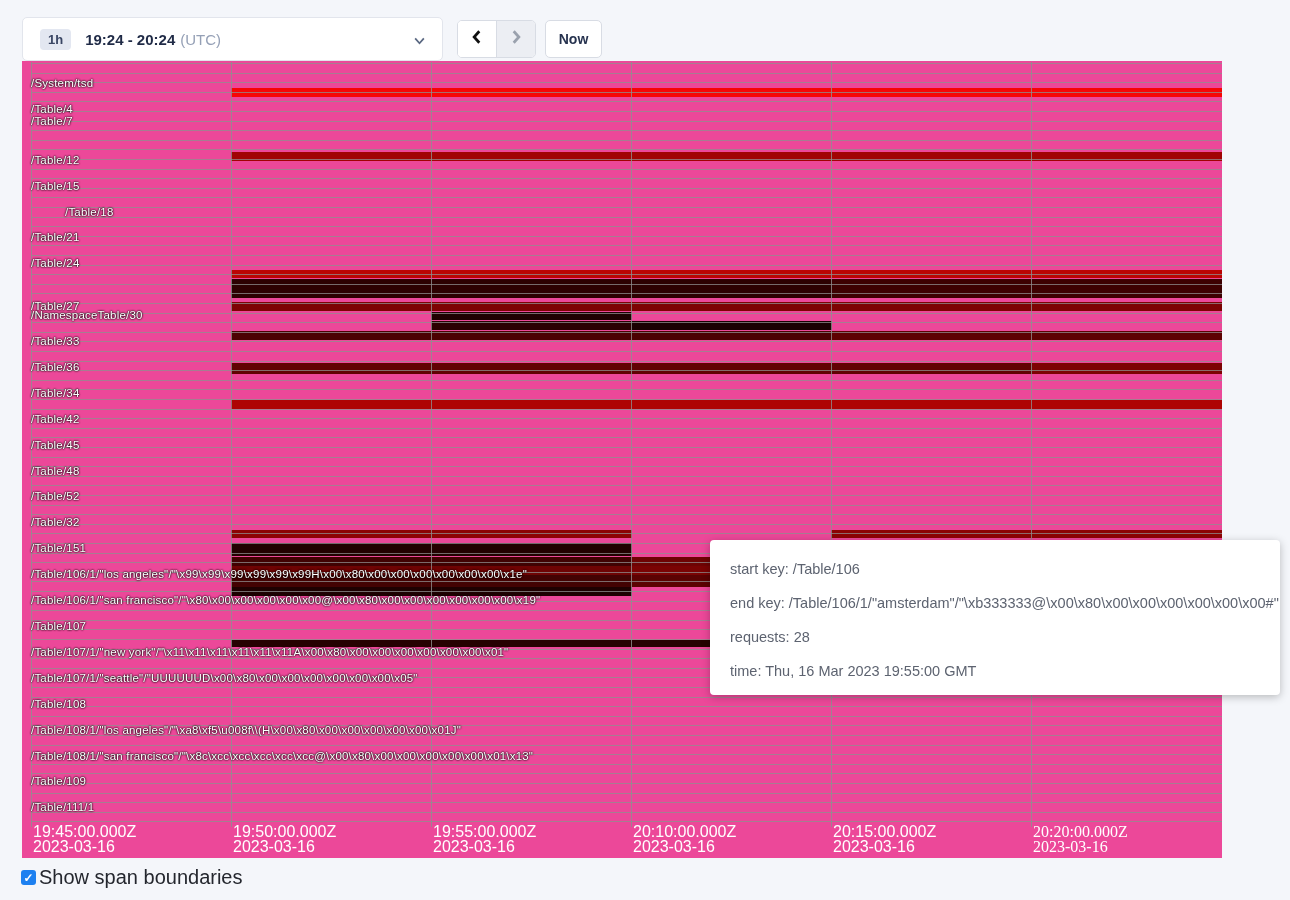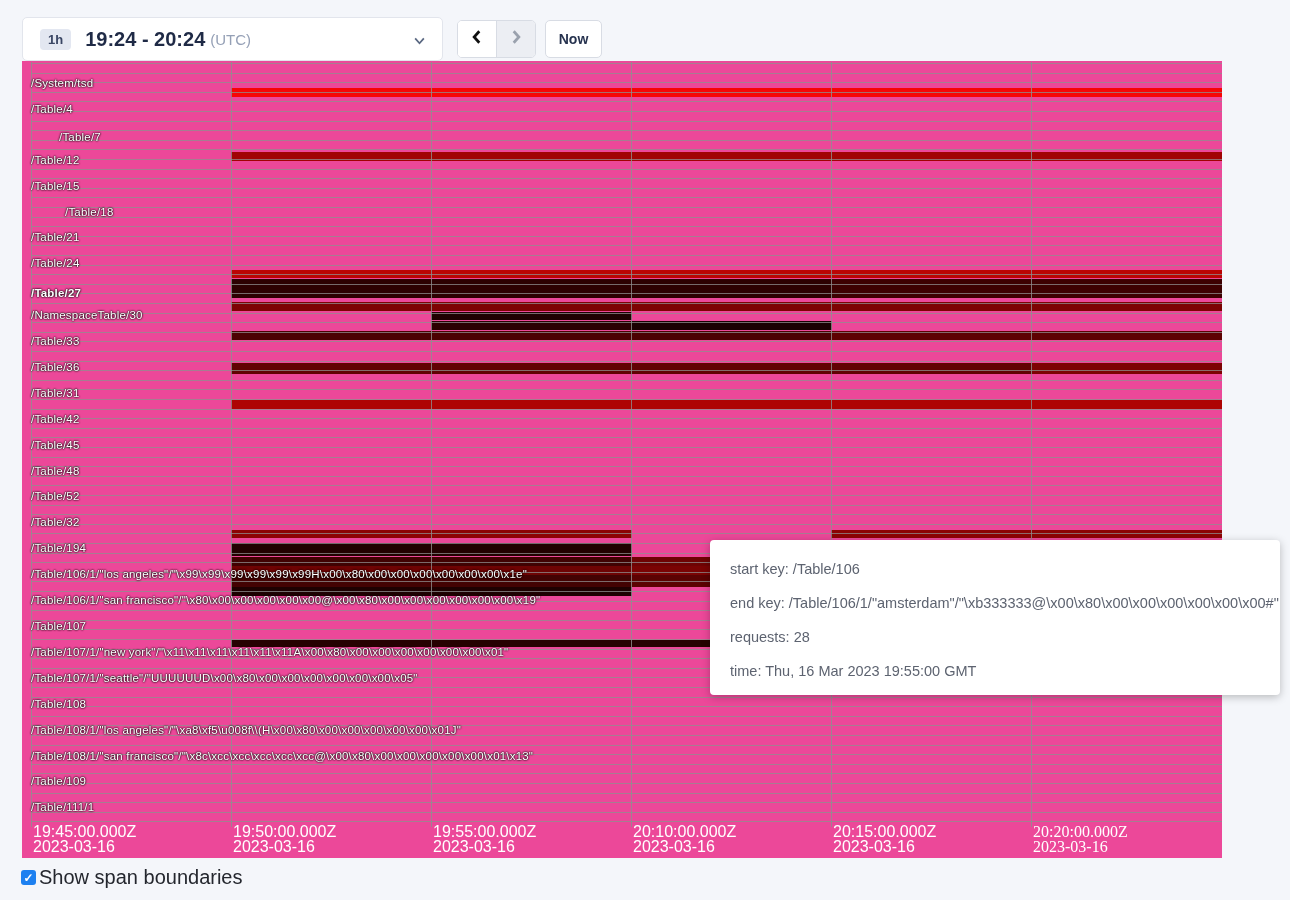--- a/index.html
+++ b/index.html
@@ -5,21 +5,21 @@
   html,body{margin:0;padding:0;}
   .page{position:relative;width:1290px;height:900px;background:#f4f6fa;overflow:hidden;
         font-family:"Liberation Sans", sans-serif;}
 
   
   .dropdown{position:absolute;left:22px;top:17px;width:421px;height:44px;background:#fff;
             border:1px solid #e2e5ec;border-radius:5px;display:flex;align-items:center;
             box-sizing:border-box;cursor:pointer;text-align:center;}
   .range-badge{margin-left:17px;background:#e3e7f1;color:#3a4664;font-weight:bold;font-size:13px;
                padding:4px 8px;border-radius:4px;line-height:1;}
-  .range-text{margin-left:14px;font-size:20px;font-weight:bold;color:#1f2a46;}
+  .range-text{margin-left:14px;font-size:15px;font-weight:bold;color:#1f2a46;}
   .range-utc{margin-left:5px;font-size:15px;color:#95a0b6;}
   .dd-chevron{position:absolute;right:16px;top:15px;}
   .btn-group{position:absolute;left:457px;top:20px;width:79px;height:38px;border:1px solid #d8dce4;
              border-radius:5px;background:#fff;display:flex;box-sizing:border-box;overflow:hidden;}
   .btn-prev{width:50%;display:flex;align-items:center;justify-content:center;background:#fff;
             border-right:1px solid #d8dce4;cursor:pointer;}
   .btn-next{width:50%;display:flex;align-items:center;justify-content:center;background:#eceef3;}
   .now-btn{position:absolute;left:545px;top:20px;width:57px;height:38px;background:#fff;
            border:1px solid #d8dce4;border-radius:5px;font-size:14px;font-weight:bold;color:#27334f;
            display:flex;align-items:center;justify-content:center;cursor:pointer;box-sizing:border-box;}
@@ -189,37 +189,37 @@
       <div class="hline" style="top: 750.8px;"></div>
       <div class="hline" style="top: 760.4px;"></div>
       <div class="vline" style="left: 9px;"></div>
       <div class="vline" style="left: 209px;"></div>
       <div class="vline" style="left: 409px;"></div>
       <div class="vline" style="left: 609px;"></div>
       <div class="vline" style="left: 809px;"></div>
       <div class="vline" style="left: 1009px;"></div>
       <div class="rowlabel" style="top: 22px;">/System/tsd</div>
       <div class="rowlabel" style="top: 48px;">/Table/4</div>
-      <div class="rowlabel" style="top: 76px; padding-left: 28px;">/Table/7</div>
+      <div class="rowlabel" style="top: 60px;">/Table/7</div>
       <div class="rowlabel" style="top: 99px;">/Table/12</div>
       <div class="rowlabel" style="top: 125px;">/Table/15</div>
       <div class="rowlabel" style="top: 151px; margin-left: 34px;">/Table/18</div>
       <div class="rowlabel" style="top: 176px;">/Table/21</div>
       <div class="rowlabel" style="top: 202px;">/Table/24</div>
-      <div class="rowlabel" style="top: 232px; font-weight: bold;">/Table/27</div>
+      <div class="rowlabel" style="top: 245px;">/Table/27</div>
       <div class="rowlabel" style="top: 254px;">/NamespaceTable/30</div>
       <div class="rowlabel" style="top: 280px;">/Table/33</div>
       <div class="rowlabel" style="top: 306px;">/Table/36</div>
-      <div class="rowlabel" style="top: 332px;">/Table/31</div>
+      <div class="rowlabel" style="top: 332px;">/Table/34</div>
       <div class="rowlabel" style="top: 358px;">/Table/42</div>
       <div class="rowlabel" style="top: 384px;">/Table/45</div>
       <div class="rowlabel" style="top: 410px;">/Table/48</div>
       <div class="rowlabel" style="top: 435px;">/Table/52</div>
       <div class="rowlabel" style="top: 461px;">/Table/32</div>
-      <div class="rowlabel" style="top: 487px;">/Table/194</div>
+      <div class="rowlabel" style="top: 487px;">/Table/151</div>
       <div class="rowlabel" style="top: 513px;">/Table/106/1/"los angeles"/"\x99\x99\x99\x99\x99\x99H\x00\x80\x00\x00\x00\x00\x00\x00\x1e"</div>
       <div class="rowlabel" style="top: 539px;">/Table/106/1/"san francisco"/"\x80\x00\x00\x00\x00\x00@\x00\x80\x00\x00\x00\x00\x00\x00\x19"</div>
       <div class="rowlabel" style="top: 565px;">/Table/107</div>
       <div class="rowlabel" style="top: 591px;">/Table/107/1/"new york"/"\x11\x11\x11\x11\x11\x11A\x00\x80\x00\x00\x00\x00\x00\x00\x01"</div>
       <div class="rowlabel" style="top: 617px;">/Table/107/1/"seattle"/"UUUUUUD\x00\x80\x00\x00\x00\x00\x00\x00\x05"</div>
       <div class="rowlabel" style="top: 643px;">/Table/108</div>
       <div class="rowlabel" style="top: 669px;">/Table/108/1/"los angeles"/"\xa8\xf5\u008f\\(H\x00\x80\x00\x00\x00\x00\x00\x01J"</div>
       <div class="rowlabel" style="top: 695px;">/Table/108/1/"san francisco"/"\x8c\xcc\xcc\xcc\xcc\xcc@\x00\x80\x00\x00\x00\x00\x00\x01\x13"</div>
       <div class="rowlabel" style="top: 720px;">/Table/109</div>
       <div class="rowlabel" style="top: 746px;">/Table/111/1</div>

